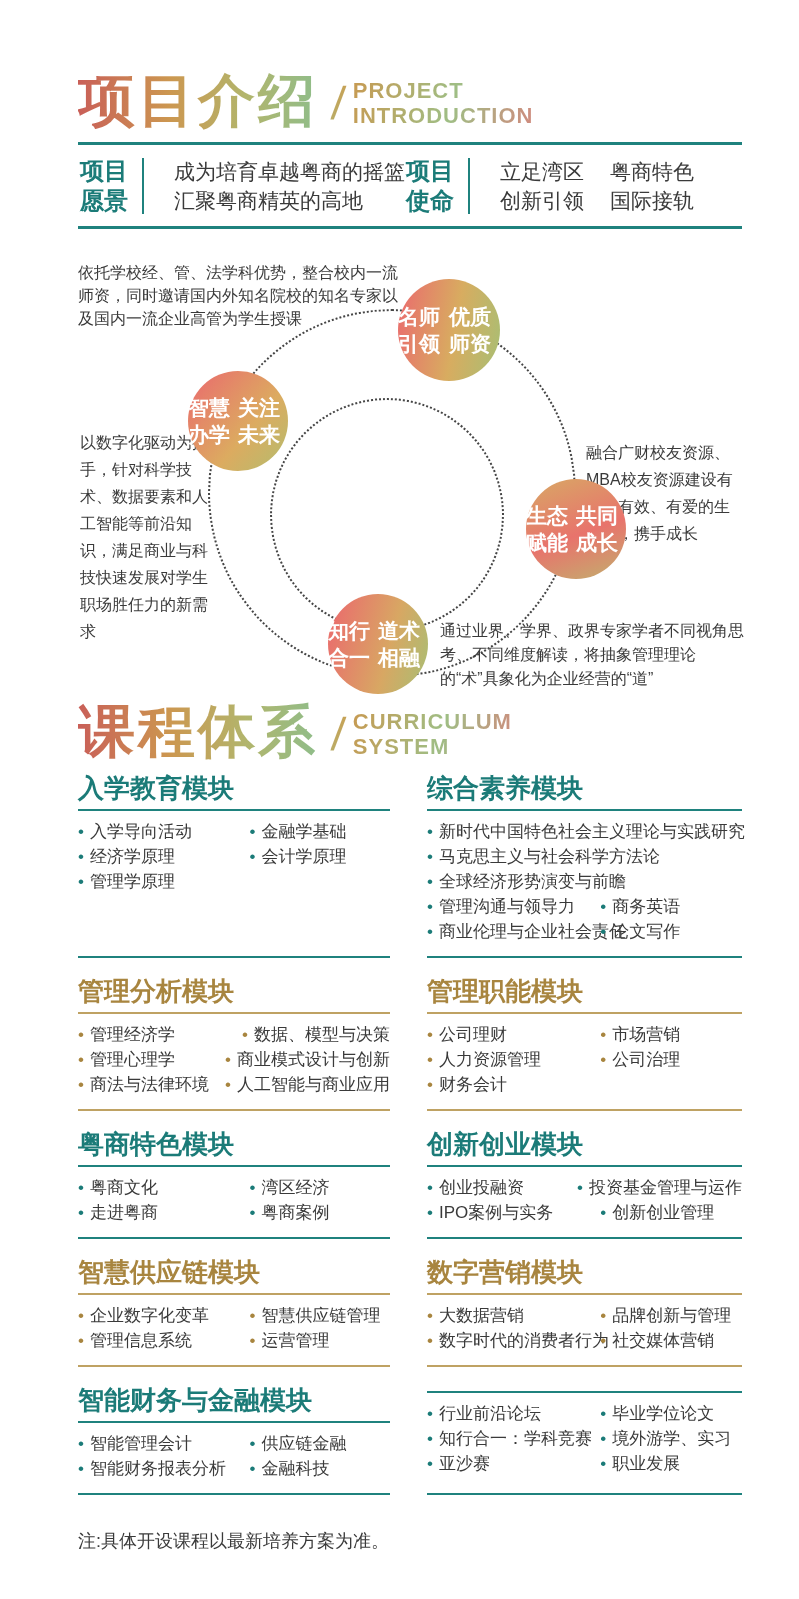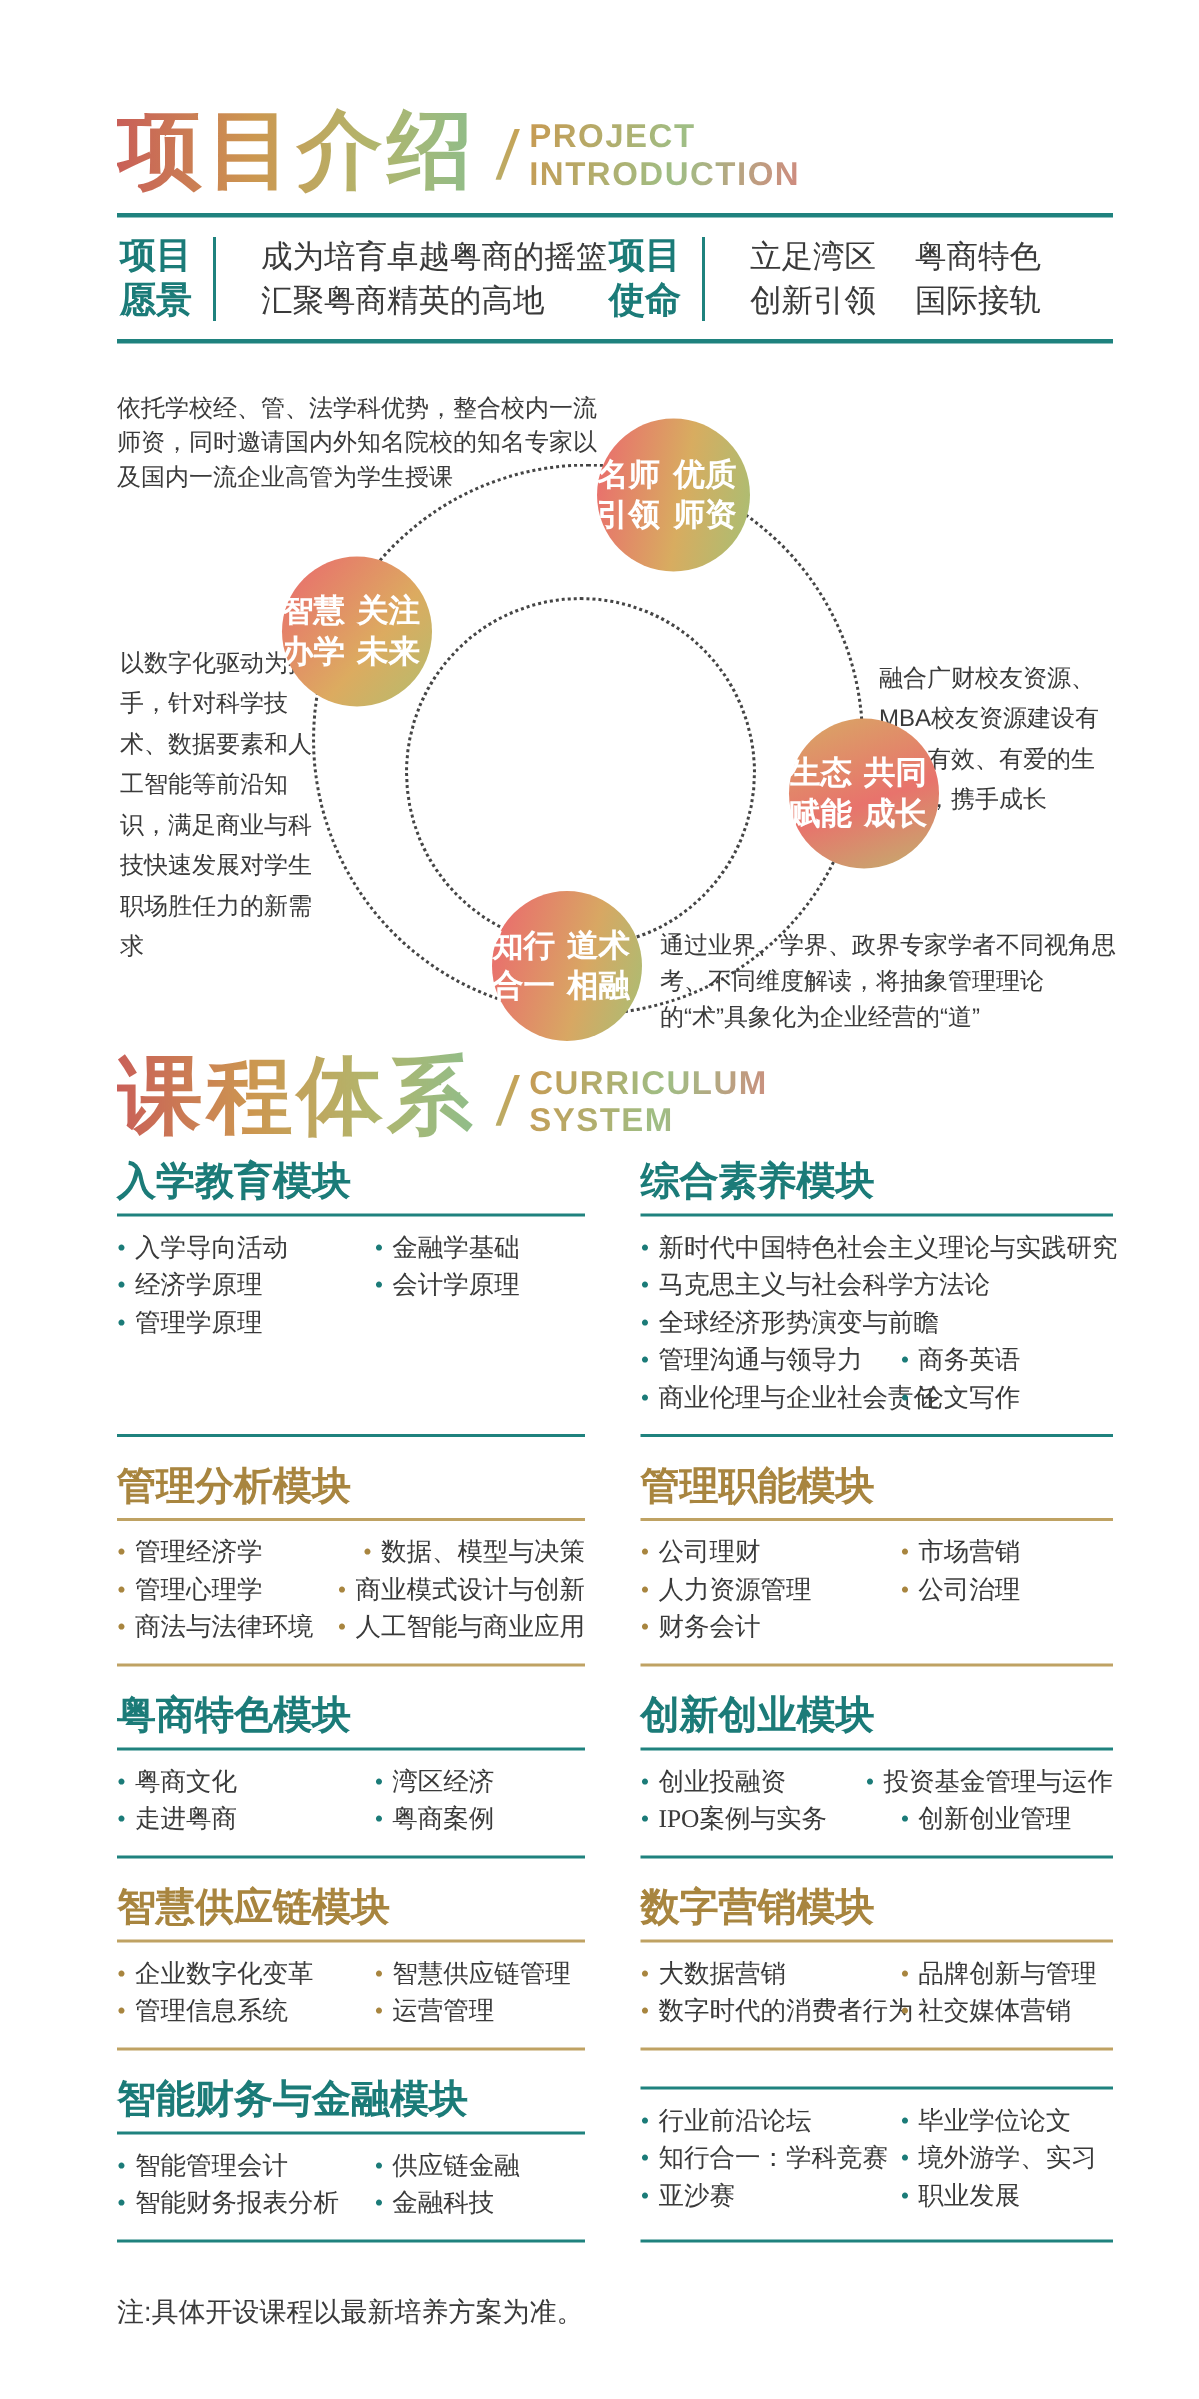--- a/index.html
+++ b/index.html
@@ -44,21 +44,21 @@
   .bubble-top{left:320px;top:28px;width:102px;height:102px;background:linear-gradient(100deg,#e8736c 8%,#d8ac60 55%,#a7bf74 100%);}
   .bubble-left{left:110px;top:120px;width:100px;height:100px;background:linear-gradient(130deg,#e8736c 10%,#dcab60 60%,#b3bd6e 100%);}
   .bubble-right{left:448px;top:228px;width:100px;height:100px;background:linear-gradient(160deg,#d8a965 0%,#e8736c 55%,#b9bd6e 110%);}
   .bubble-bottom{left:250px;top:343px;width:100px;height:100px;background:linear-gradient(105deg,#e8736c 12%,#d8a763 60%,#a7bf74 100%);}
   .center-circle{position:absolute;left:232px;top:192px;width:130px;height:130px;border-radius:50%;
     background:#1d767b;color:#fff;display:flex;align-items:center;justify-content:center;
     font-size:26px;font-weight:800;z-index:3;}
 
   
   .curriculum-title{}
-  .cur-grid{display:grid;grid-template-columns:312px 315px;column-gap:37px;row-gap:18px;margin-top:12px;font-family:Liberation Serif, serif;}
+  .cur-grid{display:grid;grid-template-columns:312px 315px;column-gap:37px;row-gap:18px;margin-top:12px;}
   .module{display:flex;flex-direction:column;}
   .module-header{font-size:26px;font-weight:800;line-height:30px;}
   .module.teal .module-header{color:#1b7b78;}
   .module.gold .module-header{color:#a8853f;}
   .module-underline{height:2px;margin-top:6px;}
   .module.teal .module-underline{background:#1f827e;}
   .module.gold .module-underline{background:#bfa263;}
   .module-rows{margin-top:8px;margin-bottom:12px;}
   .module-row{display:flex;font-size:17px;line-height:25px;color:#3a3a3a;}
   .mcell{display:flex;align-items:baseline;white-space:nowrap;}

